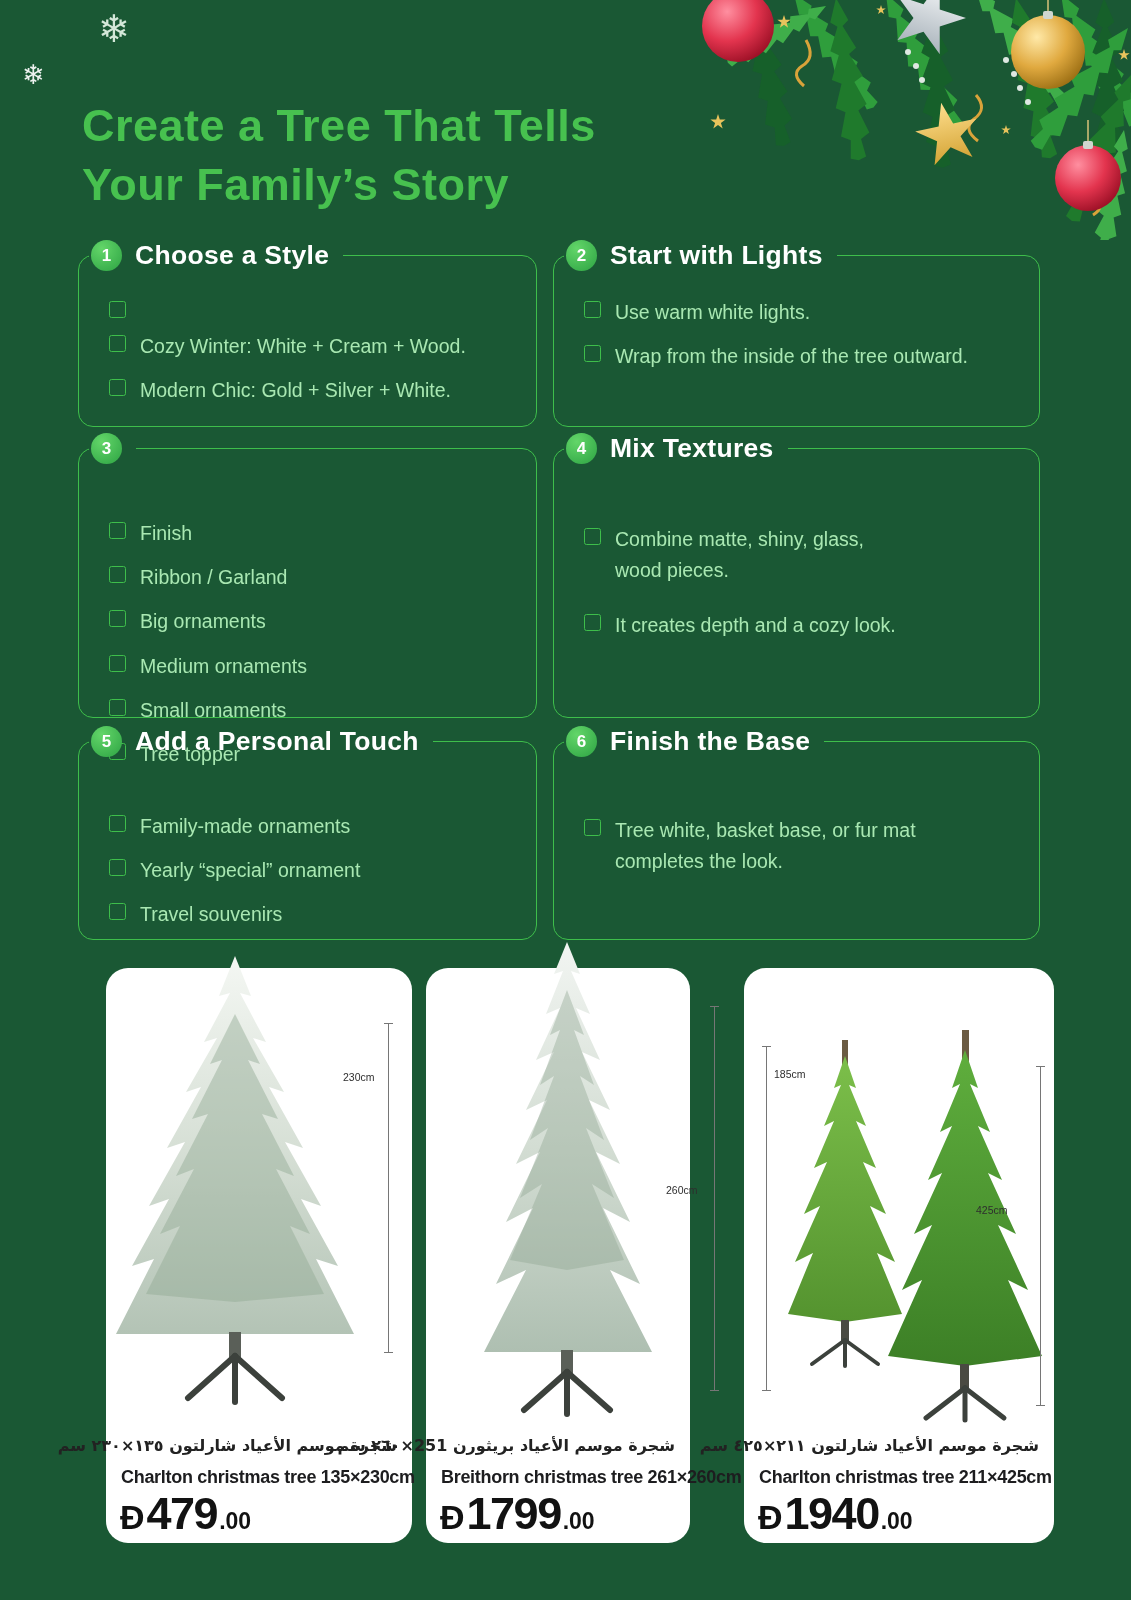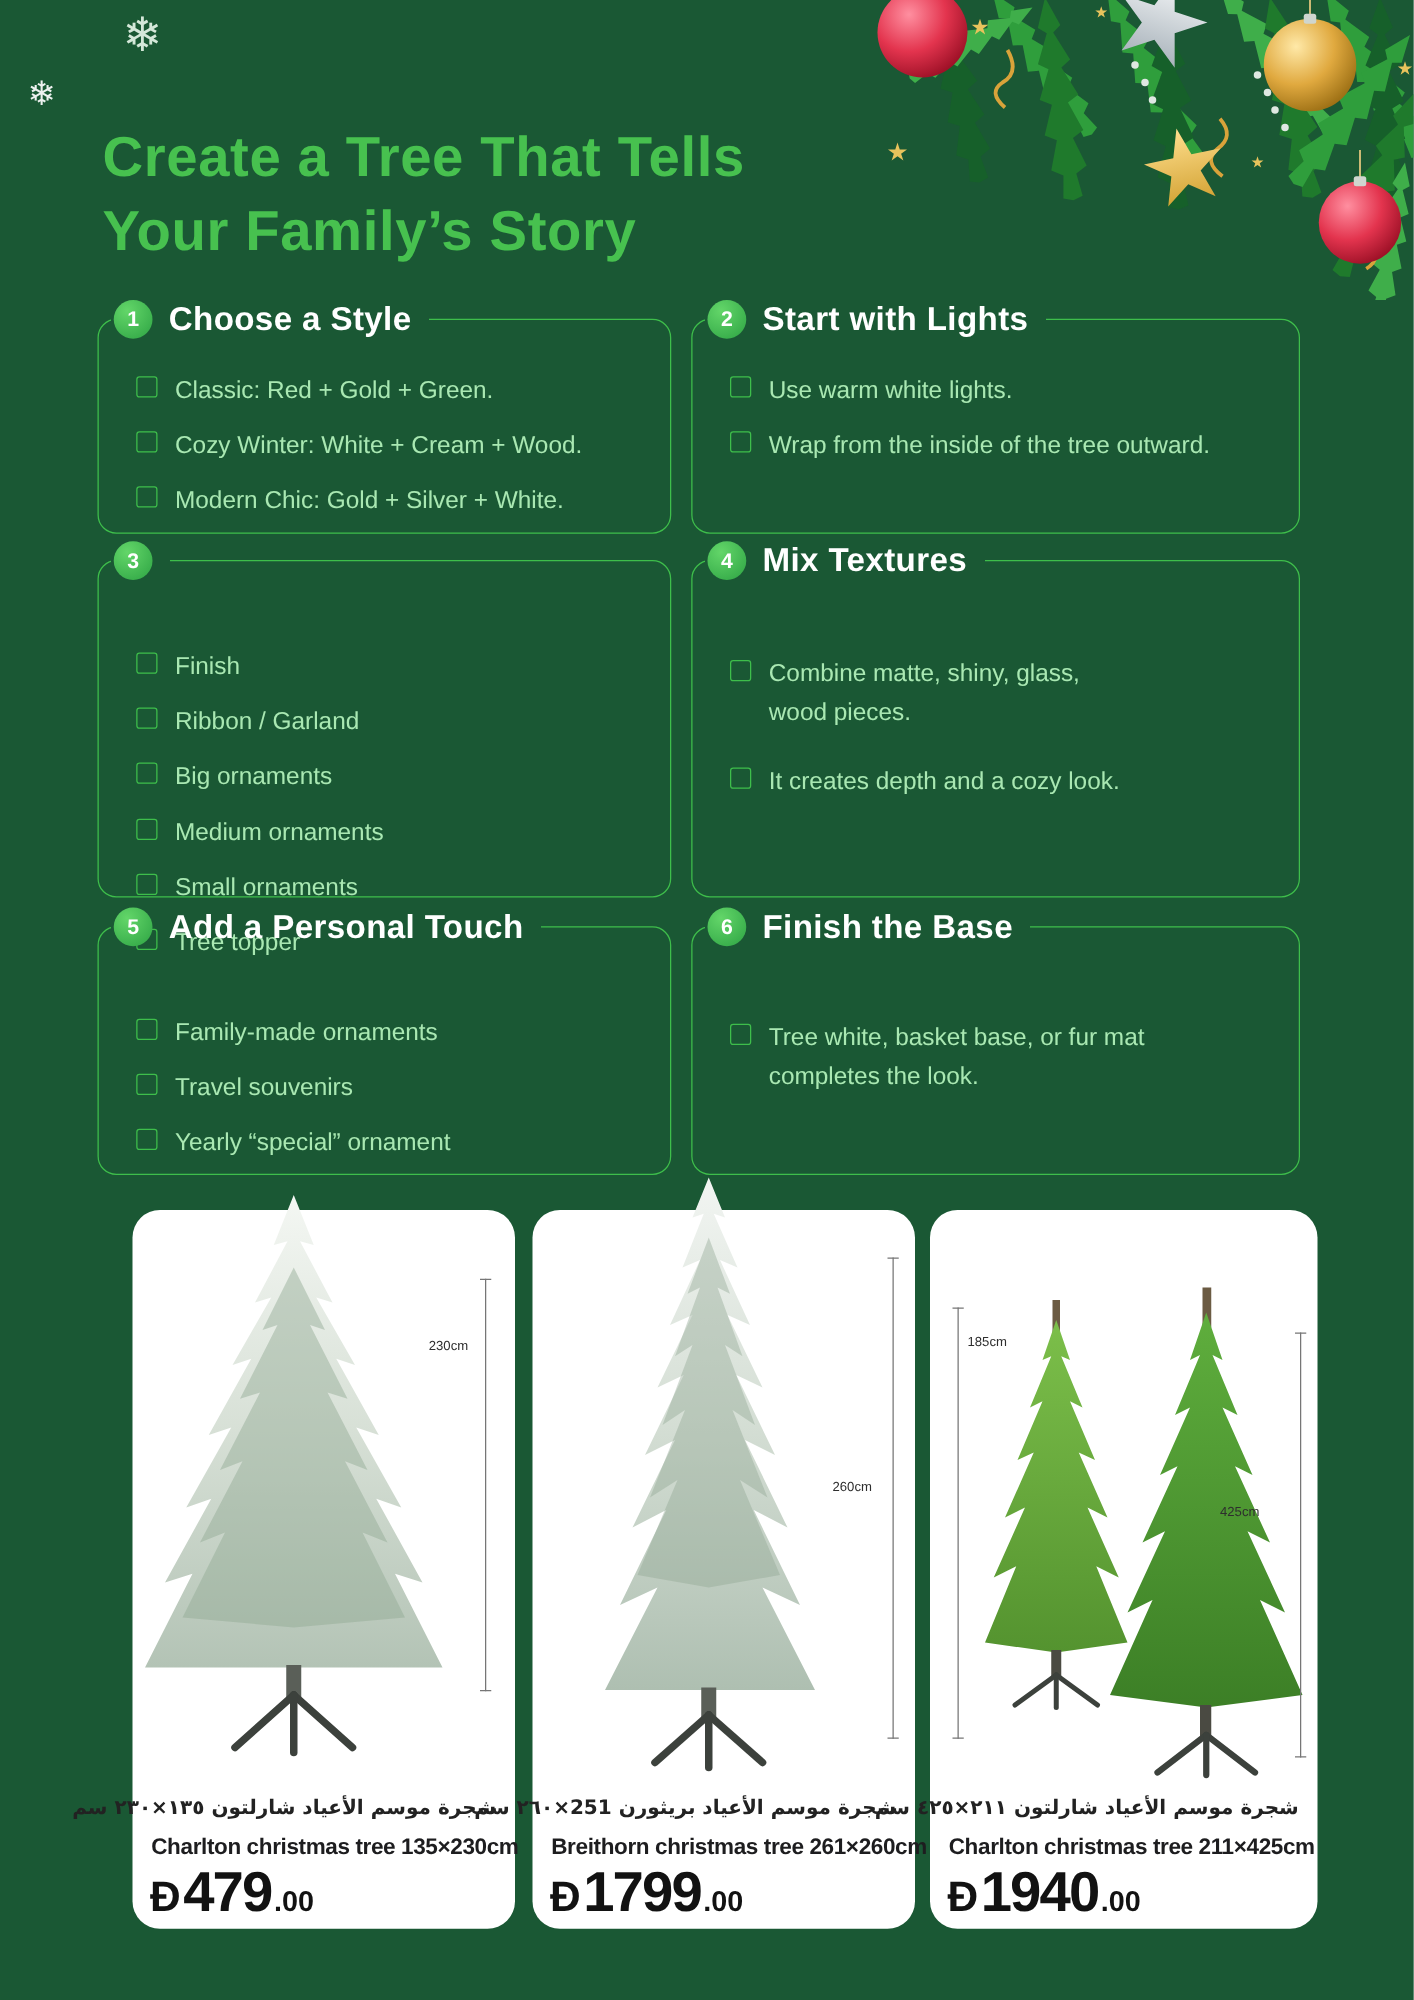--- a/index.html
+++ b/index.html
@@ -55,21 +55,21 @@
   #s5 .items{margin-top:54px;}
   #s6 .items{margin-top:58px;}
   #s6 .txt{max-width:335px;}
   
   .card{
     position:absolute; top:968px; height:575px; background:#ffffff;
     border-radius:22px;
     margin-left:26px;
   }
   #card1{left:80px;  width:306px;}
-  #card2{left:400px; width:306px;}
+  #card2{left:400px; width:264px;}
   #card3{left:718px; width:310px;}
   .tree-svg{position:absolute;}
   .name-ar{
     position:absolute; left:15px; right:15px; top:468px;
     direction:rtl; text-align:right;
     font-family:"DejaVu Sans", sans-serif;
     font-size:16px; font-weight:600; color:#222222; white-space:nowrap;
   }
   .name-en{
     position:absolute; left:15px; right:10px; top:499px;
@@ -189,21 +189,20 @@
   </div>
 
   <fieldset class="tip" id="s1">
     <legend>
       <span class="badge">1</span>
       <span class="sec-title">Choose a Style</span>
     </legend>
     <div class="items">
       <div class="row">
           <span class="cb"></span>
-          <span class="txt">Classic: Red + Gold + Green.</span>
         </div>
       <div class="row">
           <span class="cb"></span>
           <span class="txt">Cozy Winter: White + Cream + Wood.</span>
         </div>
       <div class="row">
           <span class="cb"></span>
           <span class="txt">Modern Chic: Gold + Silver + White.</span>
         </div>
     </div>
@@ -280,25 +279,25 @@
       <span class="badge">5</span>
       <span class="sec-title">Add a Personal Touch</span>
     </legend>
     <div class="items">
       <div class="row">
           <span class="cb"></span>
           <span class="txt">Family-made ornaments</span>
         </div>
       <div class="row">
           <span class="cb"></span>
+          <span class="txt">Yearly “special” ornament</span>
+        </div>
+      <div class="row">
+          <span class="cb"></span>
           <span class="txt">Travel souvenirs</span>
-        </div>
-      <div class="row">
-          <span class="cb"></span>
-          <span class="txt">Yearly “special” ornament</span>
         </div>
     </div>
   </fieldset>
 
   <fieldset class="tip" id="s6">
     <legend>
       <span class="badge">6</span>
       <span class="sec-title">Finish the Base</span>
     </legend>
     <div class="items">

